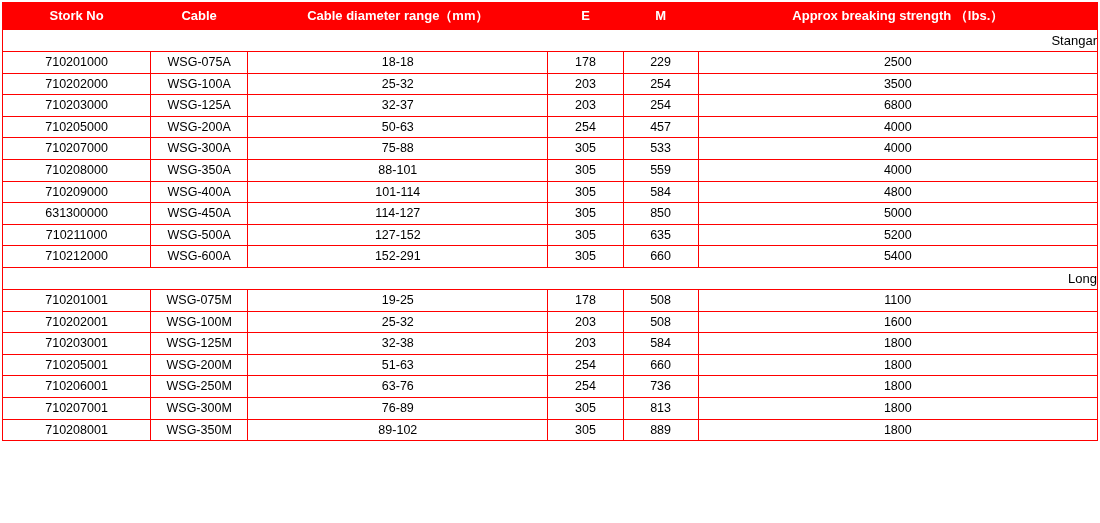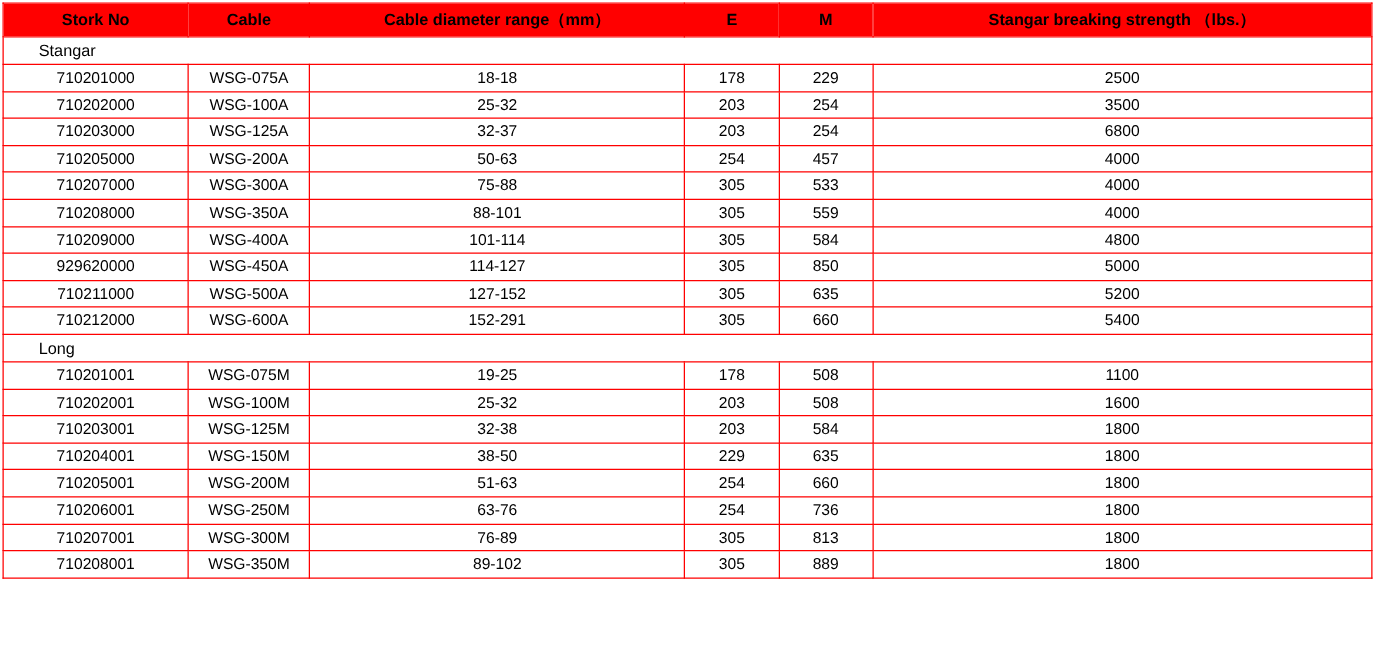--- a/index.html
+++ b/index.html
@@ -31,32 +31,32 @@
     height: 20.6px;
     line-height: 20.6px;
     font-size: 12.5px;
     text-align: center;
     color: #000000;
     white-space: nowrap;
     overflow: hidden;
   }
   table.spec thead th {
     background: #ff0000;
-    color: #000000;
+    color: #ffffff;
     font-weight: bold;
     font-size: 13px;
     height: 26px;
     line-height: 26px;
     border-color: #ff0000;
   }
   tr.group-row td {
     font-size: 13px;
     height: 21px;
     line-height: 21px;
-    text-align: left;
+    text-align: right;
     color: #000000;
     background: #ffffff;
     padding-left: 28px;
   }
   .col-stock { width: 148px; }
   .col-model { width: 97px; }
   .col-range { width: 300px; }
   .col-e     { width: 75px; }
   .col-m     { width: 75px; }
   .col-str   { width: 399px; }
@@ -74,21 +74,21 @@
       <col class="col-m">
       <col class="col-str">
     </colgroup>
     <thead>
       <tr>
         <th>Stork No</th>
         <th>Cable</th>
         <th>Cable diameter range（mm）</th>
         <th>E</th>
         <th>M</th>
-        <th>Stangar breaking strength （lbs.）</th>
+        <th>Approx breaking strength （lbs.）</th>
       </tr>
     </thead>
     <tbody id="spec-body">
         <tr class="group-row">
           <td colspan="6">Stangar</td>
         </tr>
         <tr>
           <td>710201000</td>
           <td>WSG-075A</td>
           <td>18-18</td>
@@ -138,21 +138,21 @@
         </tr>
         <tr>
           <td>710209000</td>
           <td>WSG-400A</td>
           <td>101-114</td>
           <td>305</td>
           <td>584</td>
           <td>4800</td>
         </tr>
         <tr>
-          <td>929620000</td>
+          <td>631300000</td>
           <td>WSG-450A</td>
           <td>114-127</td>
           <td>305</td>
           <td>850</td>
           <td>5000</td>
         </tr>
         <tr>
           <td>710211000</td>
           <td>WSG-500A</td>
           <td>127-152</td>
@@ -189,28 +189,20 @@
         </tr>
         <tr>
           <td>710203001</td>
           <td>WSG-125M</td>
           <td>32-38</td>
           <td>203</td>
           <td>584</td>
           <td>1800</td>
         </tr>
         <tr>
-          <td>710204001</td>
-          <td>WSG-150M</td>
-          <td>38-50</td>
-          <td>229</td>
-          <td>635</td>
-          <td>1800</td>
-        </tr>
-        <tr>
           <td>710205001</td>
           <td>WSG-200M</td>
           <td>51-63</td>
           <td>254</td>
           <td>660</td>
           <td>1800</td>
         </tr>
         <tr>
           <td>710206001</td>
           <td>WSG-250M</td>

